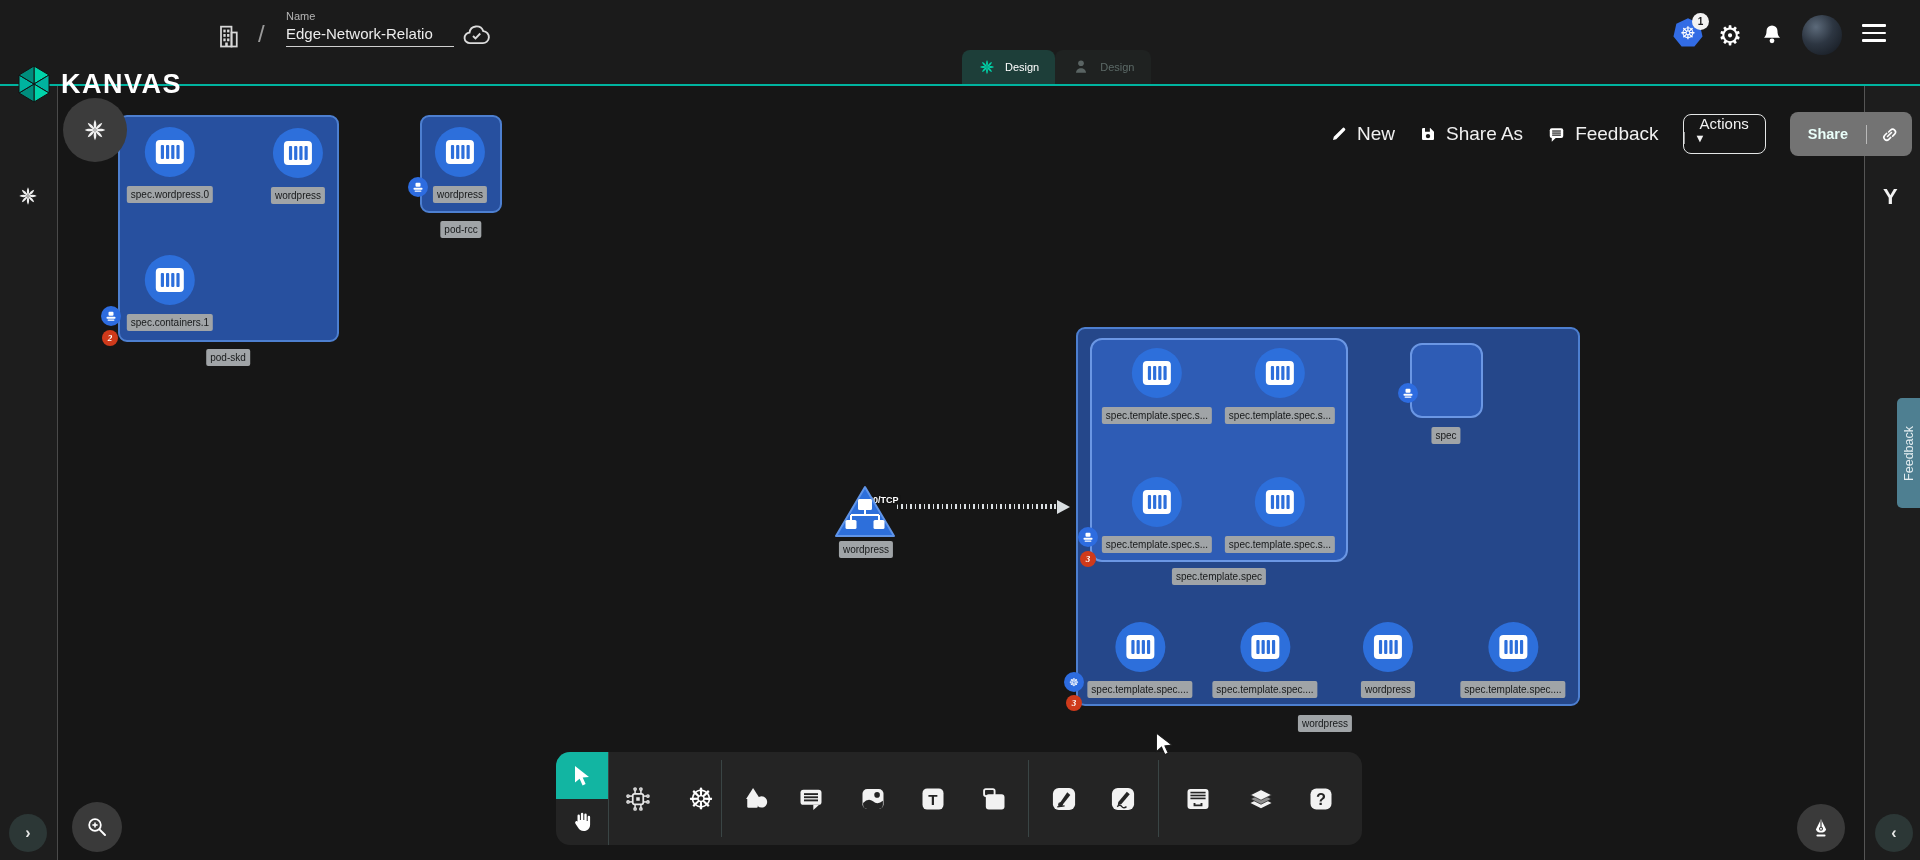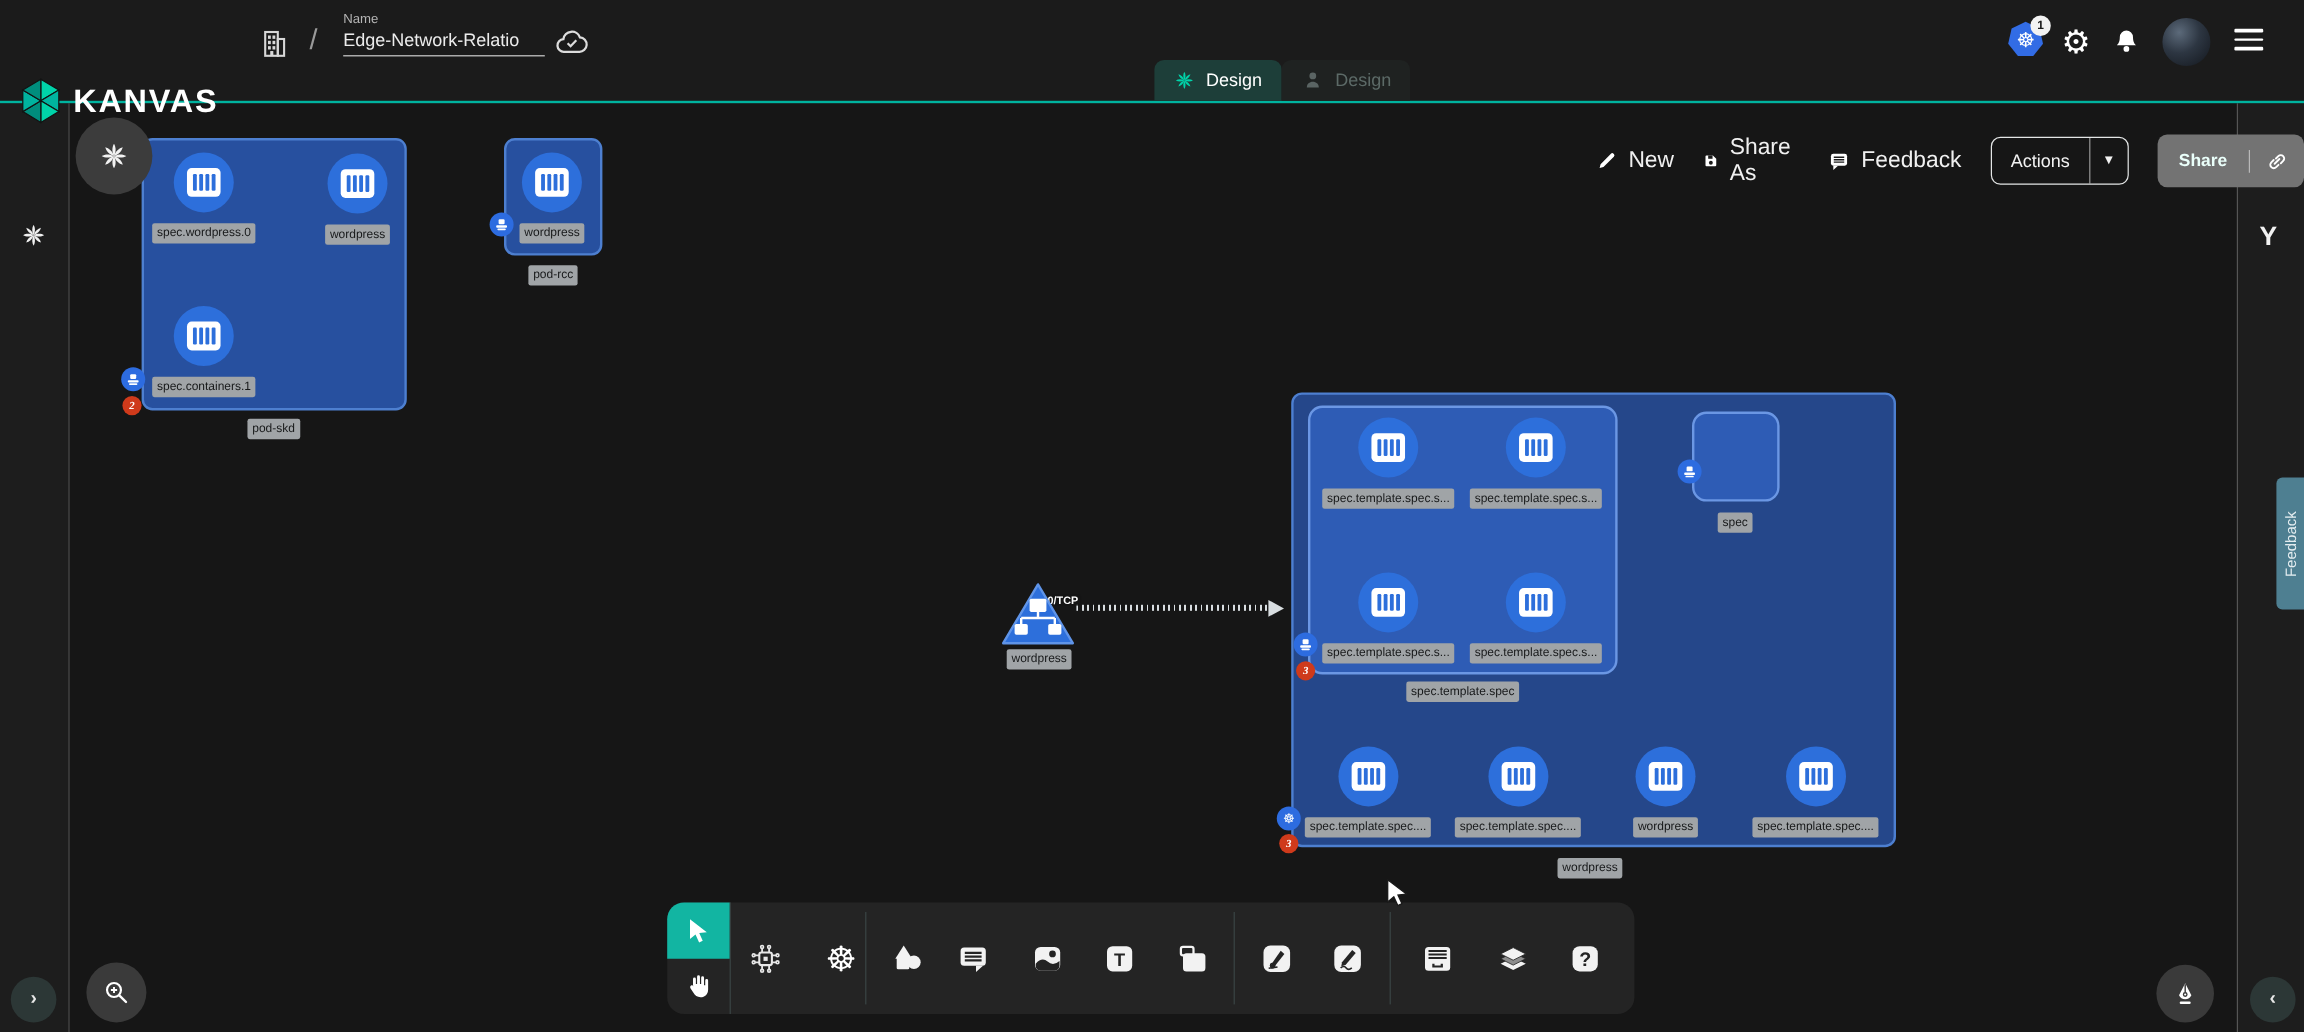--- a/index.html
+++ b/index.html
@@ -12,21 +12,21 @@
   .logo-text{font-size:27px;font-weight:800;letter-spacing:1.5px;color:#fff;}
   .hicon{position:absolute;display:flex;align-items:center;justify-content:center;}
   .slash{position:absolute;left:258px;top:20px;font-size:24px;color:#9a9a9a;font-weight:300;}
   .namewrap{position:absolute;left:286px;top:10px;}
   .namelabel{font-size:11px;color:#b5b5b5;}
   .namevalue{display:block;margin-top:3px;font-size:15px;color:#ececec;min-width:168px;
              border-bottom:1px solid #cfcfcf;padding-bottom:4px;}
   
   .tabs{position:absolute;left:962px;bottom:0;display:flex;align-items:flex-end;}
   .tab{height:34px;display:flex;align-items:center;gap:9px;padding:0 16px;border-radius:8px 8px 0 0;
-       font-size:15px;cursor:pointer;}
+       font-size:11px;cursor:pointer;}
   .tab.active{background:#1d3e39;color:#fff;}
   .tab.inactive{background:#1f2221;color:#5c6a67;}
   
   .k8sbadge{position:absolute;left:1672px;top:17px;width:36px;height:34px;}
   .countbadge{position:absolute;left:20px;top:-4px;width:17px;height:17px;border-radius:50%;
               background:#f2f2f2;color:#1b1b1b;font-size:10px;font-weight:700;display:flex;
               align-items:center;justify-content:center;}
   .avatar{position:absolute;left:1802px;top:15px;width:40px;height:40px;border-radius:50%;
           background:radial-gradient(circle at 35% 30%,#5c6a7a 0%,#2d3642 45%,#12161c 100%);}
   .burger{position:absolute;left:1862px;top:24px;width:24px;display:flex;flex-direction:column;gap:5px;}
@@ -40,21 +40,21 @@
   .chev{background:#2c3736;color:#e8e8e8;font-size:16px;font-weight:700;width:38px;height:38px;}
   .docky{position:absolute;left:18px;top:98px;color:#f2f2f2;font-size:22px;font-weight:600;}
   .feedback{position:absolute;left:1897px;top:398px;width:23px;height:110px;background:#4e7f91;
             border-radius:5px 0 0 5px;display:flex;align-items:center;justify-content:center;z-index:45;}
   .feedback span{writing-mode:vertical-rl;transform:rotate(180deg);font-size:12.5px;color:#e4edf0;}
   
   .actionbar{position:absolute;left:1330px;top:113px;height:42px;display:flex;align-items:center;
              gap:24px;z-index:35;}
   .act{display:flex;align-items:center;gap:9px;font-size:19px;color:#f0f0f0;cursor:pointer;}
   .btn-actions{display:flex;align-items:stretch;border:1px solid #e4e6e6;border-radius:8px;height:40px;
-               box-sizing:border-box;color:#f2f2f2;cursor:pointer;}
+               box-sizing:border-box;color:#f2f2f2;cursor:pointer;flex-direction:column;}
   .btn-actions .lbl{display:flex;align-items:center;padding:0 16px;font-size:15px;}
   .btn-actions .caret{display:flex;align-items:center;padding:0 10px;border-left:1px solid rgba(255,255,255,.55);
                       font-size:11px;}
   .btn-share{display:flex;align-items:center;background:#737373;border-radius:8px;height:44px;cursor:pointer;}
   .btn-share .lbl{display:flex;align-items:center;padding:0 18px;font-size:14.5px;color:#eafffa;font-weight:600;}
   .btn-share .linkseg{display:flex;align-items:center;padding:0 13px;border-left:1px solid rgba(255,255,255,.5);}
   
   .grp{position:absolute;border-radius:9px;box-sizing:border-box;}
   .grp.outer{background:#25478a;border:2px solid #4d7fd0;}
   .grp.pod{background:#27509f;border:2px solid #4d7fd0;}

